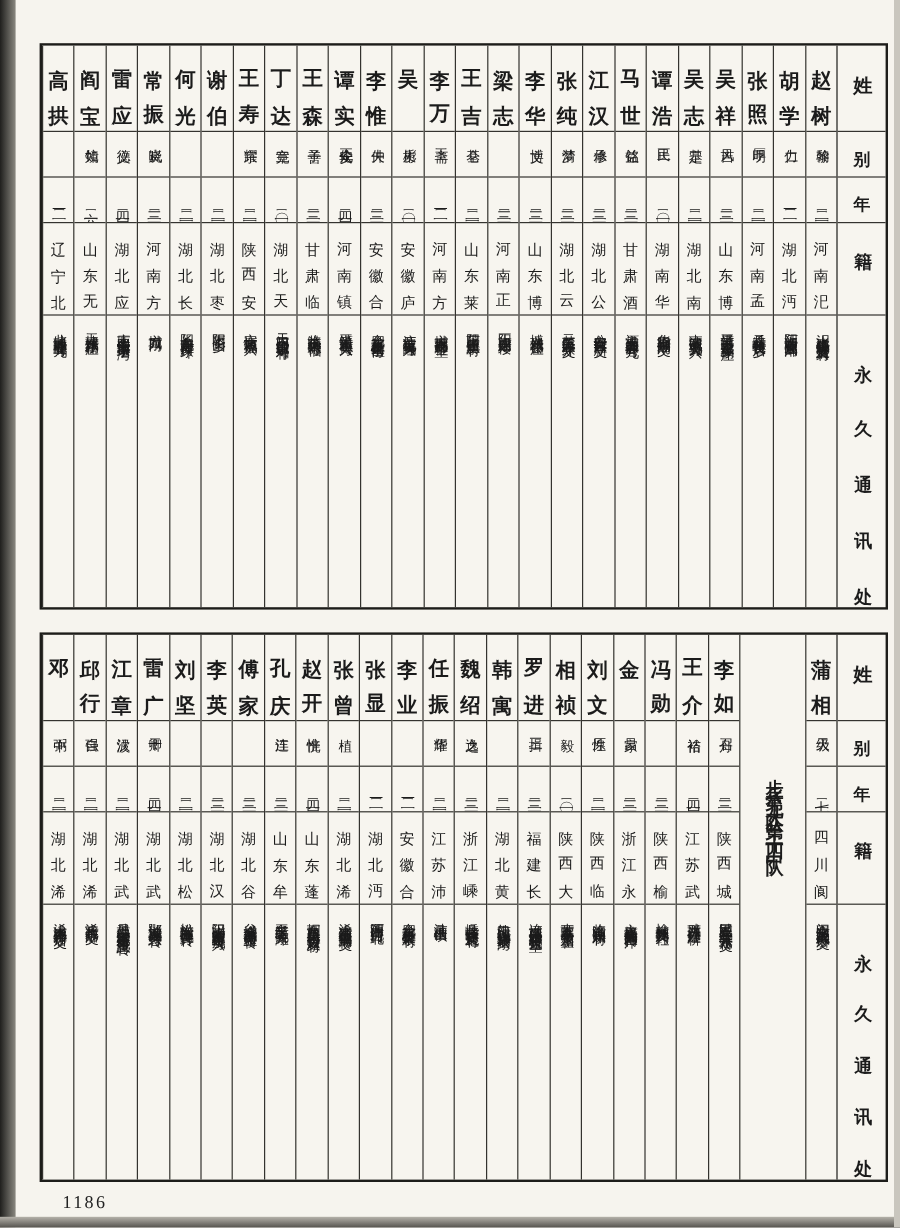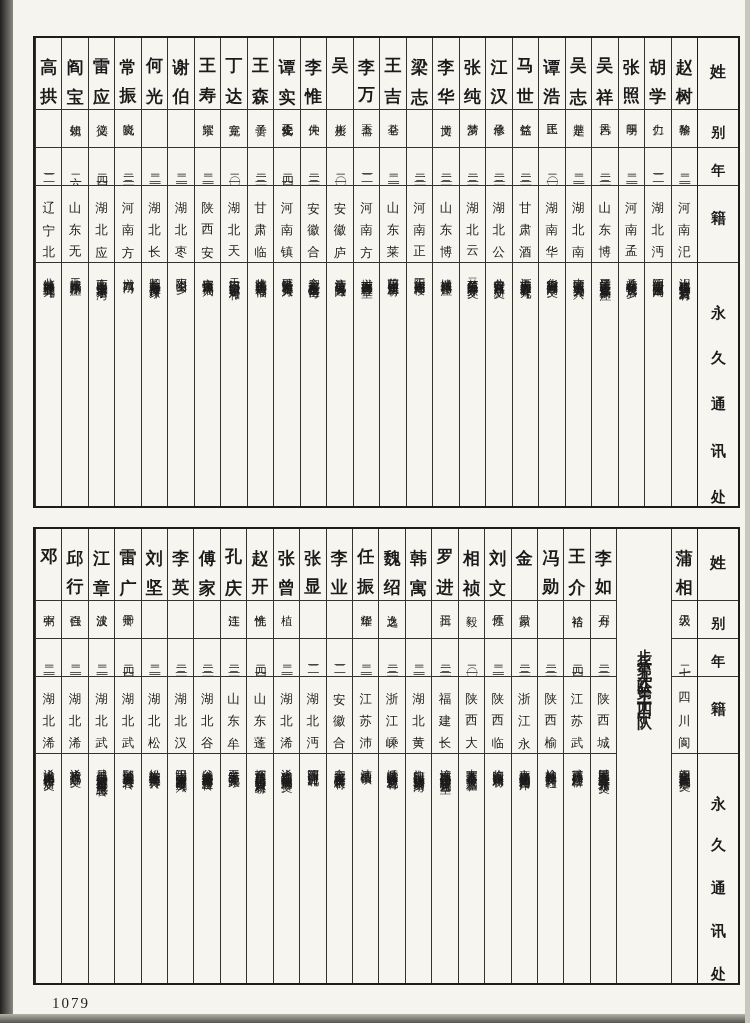--- a/index.html
+++ b/index.html
@@ -926,14 +926,14 @@
         </div>
         <div class="cell c-native">
           <div class="cell-inner">湖北浠水</div>
         </div>
         <div class="cell c-address">
           <div class="cell-inner">浠水城内裕丰祥布店交</div>
         </div>
       </div>
     </div>
 
-  <div class="page-number">1079</div>
+  <div class="page-number">1186</div>
 </div>
 
 </body></html>

